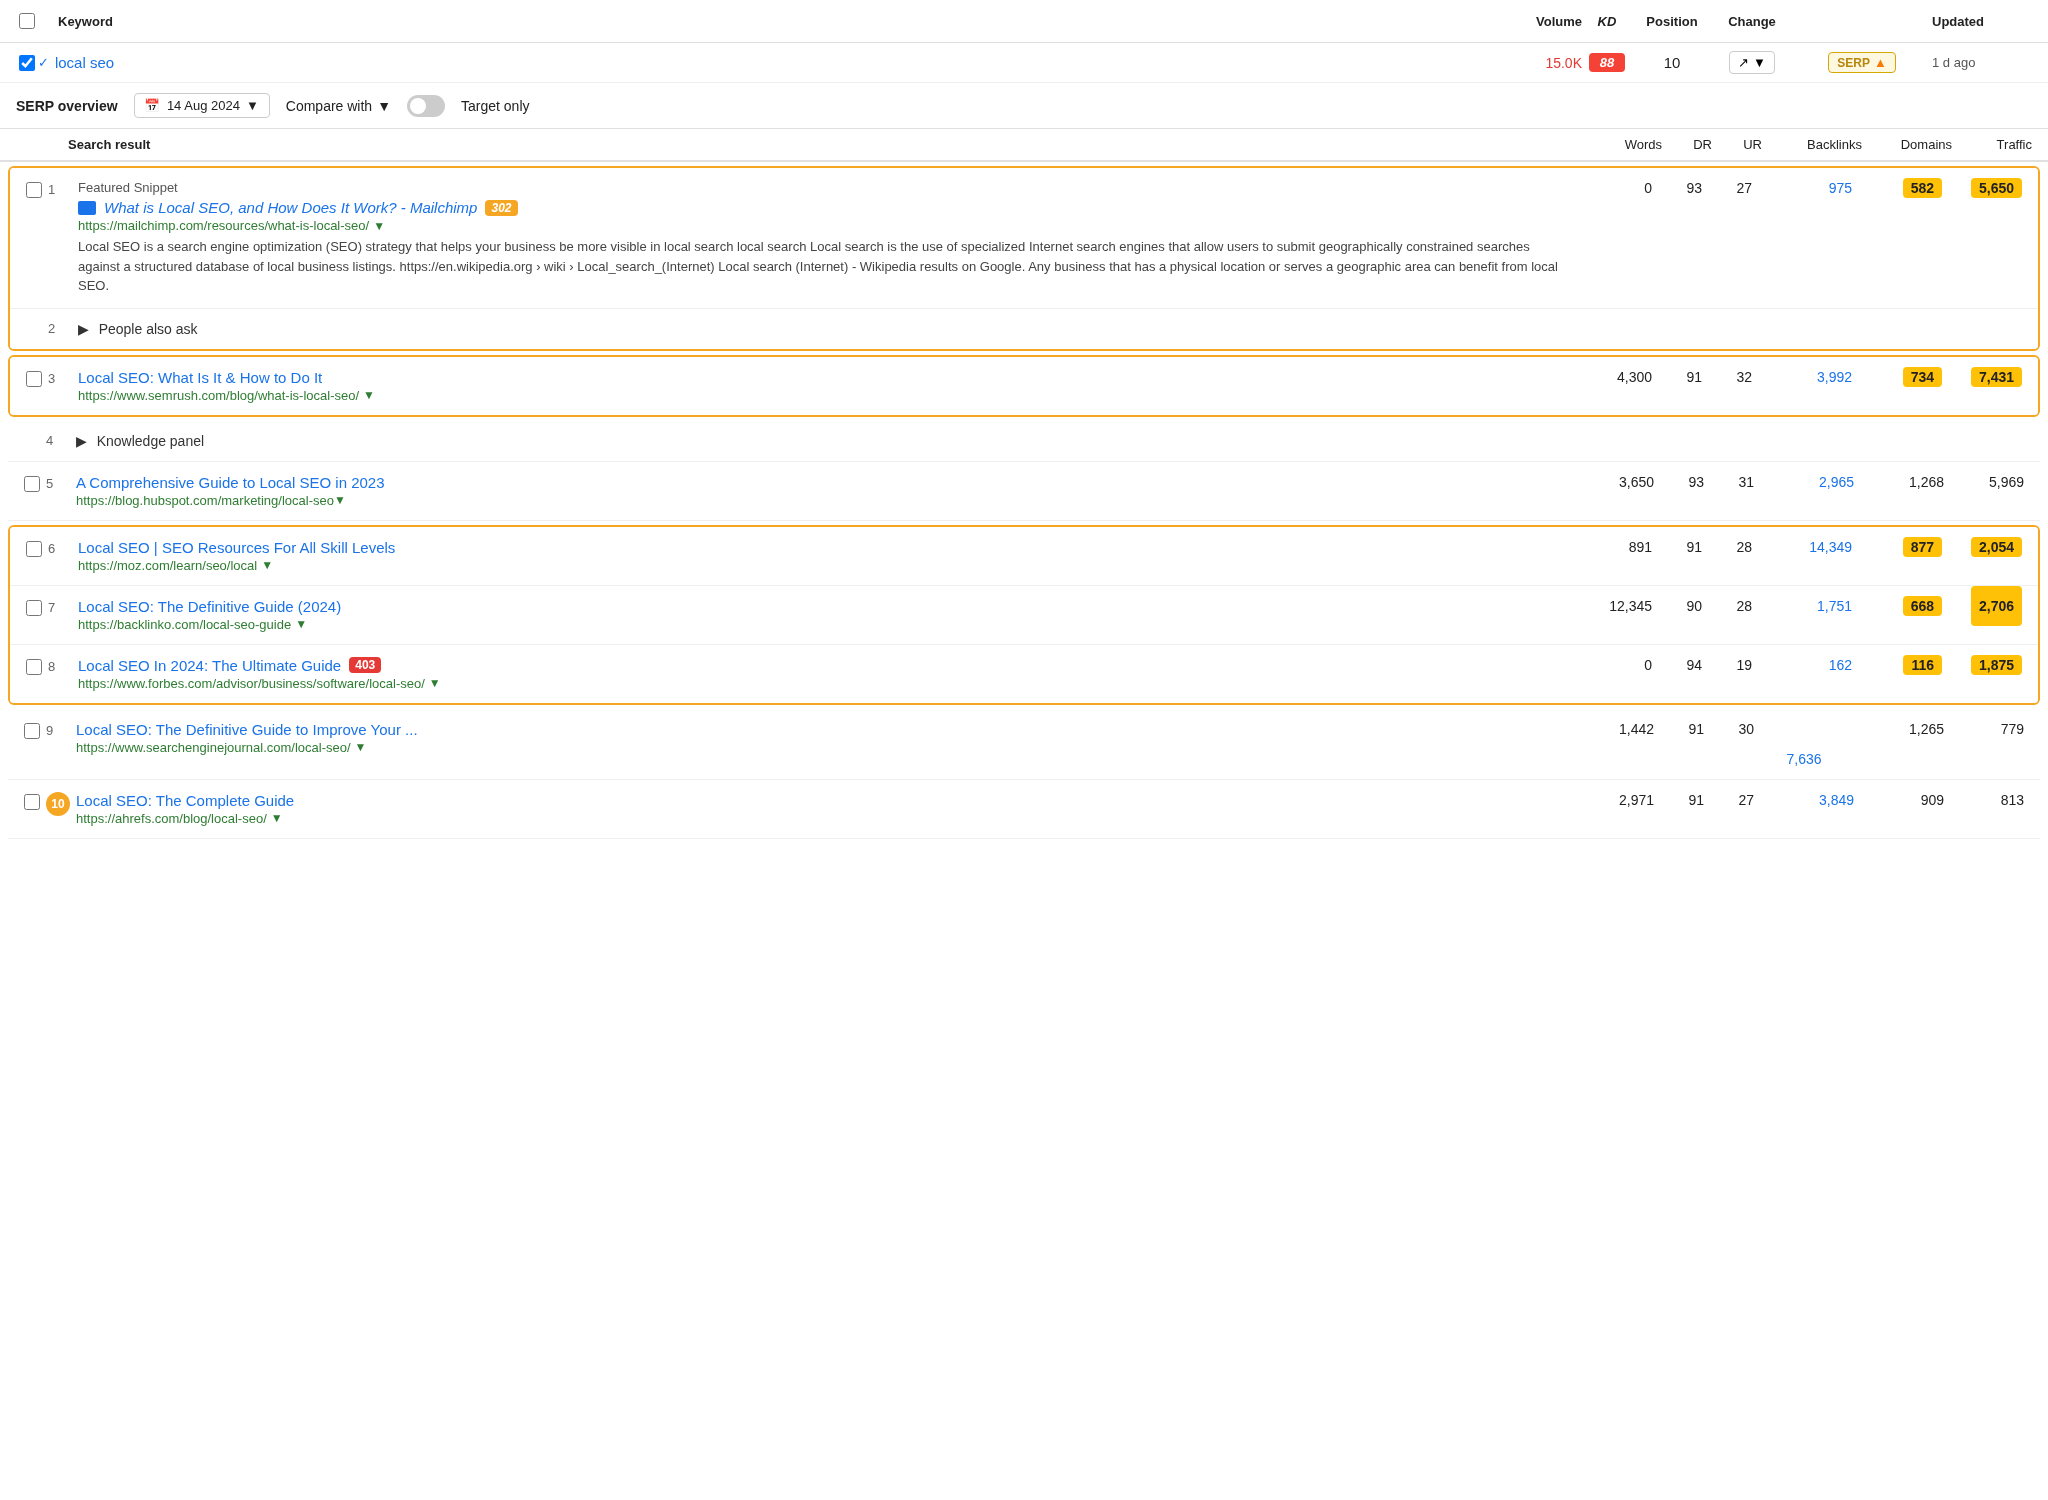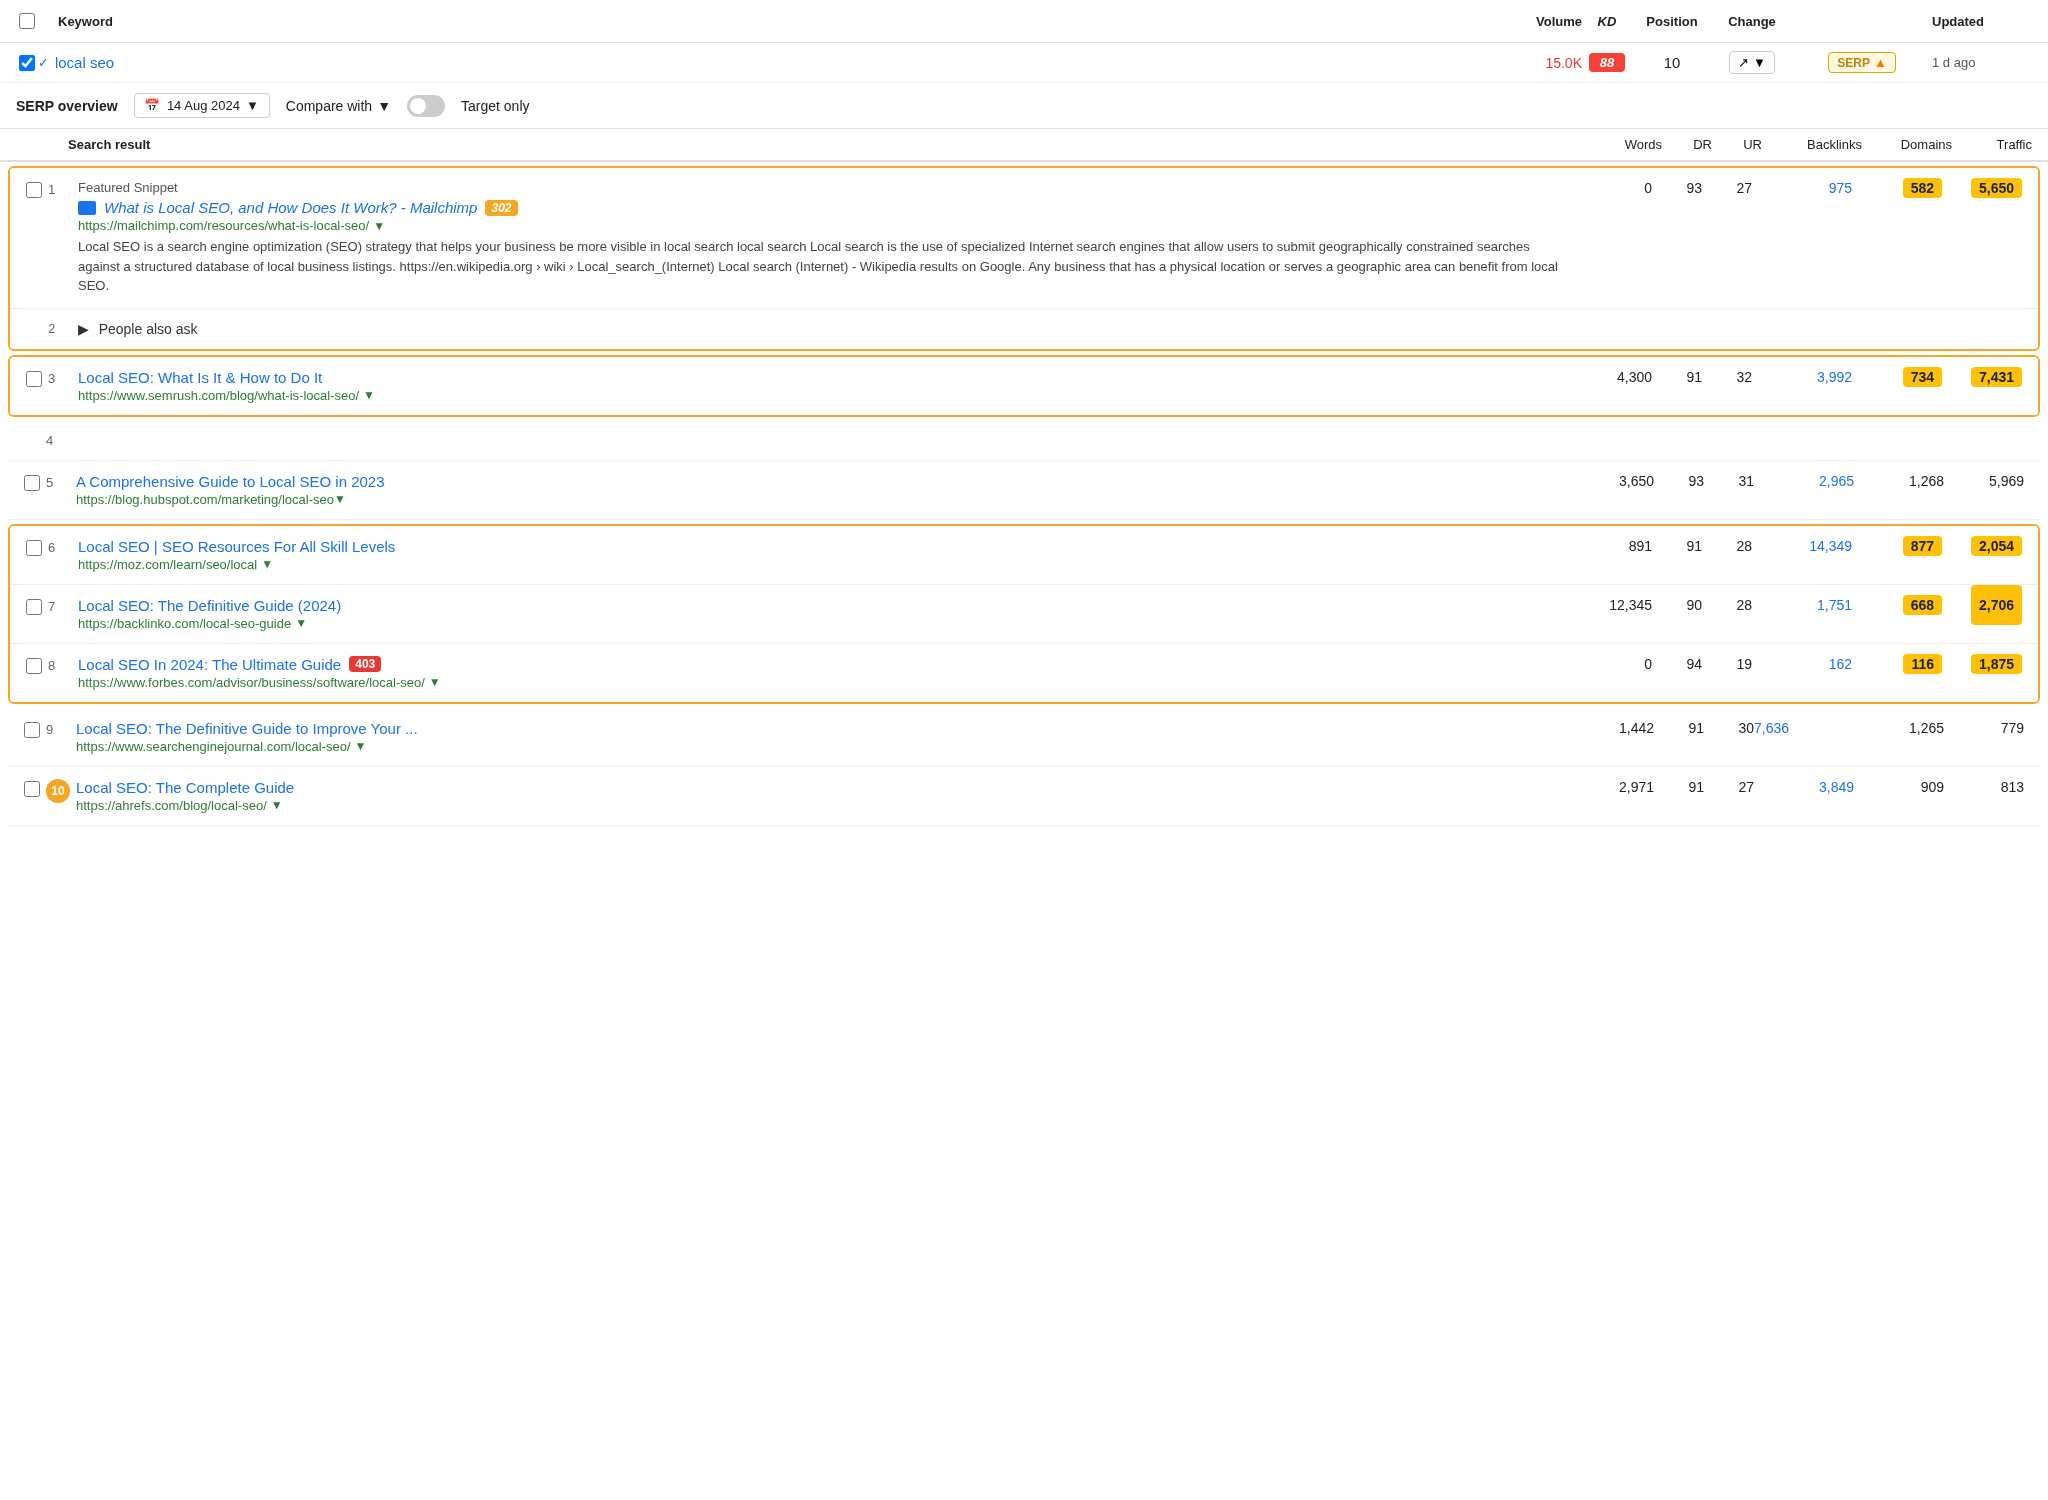--- a/index.html
+++ b/index.html
@@ -370,20 +370,24 @@
         <span style="width:80px;text-align:right;">
           <span style="background:#ffc107;border-radius:4px;padding:2px 8px;font-weight:700;font-size:14px;">7,431</span>
         </span>
       </div>
     </div>
   </div>
 
   <div style="display:flex;align-items:center;padding:12px 16px;border-bottom:1px solid #f0f0f0;background:#fff;margin:0 8px;">
     <div style="width:22px;flex-shrink:0;"></div>
     <div style="width:30px;font-size:13px;color:#666;flex-shrink:0;">4</div>
+    <div style="flex:1;">
+      <span style="font-size:14px;color:#333;">▶</span>
+      <span style="font-size:14px;color:#333;margin-left:6px;">Knowledge panel</span>
+    </div>
     <div style="display:flex;align-items:center;flex-shrink:0;">
       <span style="width:80px;"></span>
       <span style="width:50px;"></span>
       <span style="width:50px;"></span>
       <span style="width:100px;"></span>
       <span style="width:90px;"></span>
       <span style="width:80px;"></span>
     </div>
   </div>
 
@@ -502,21 +506,21 @@
       <a style="color:#1a73e8;font-size:15px;text-decoration:none;font-weight:500;">Local SEO: The Definitive Guide to Improve Your ...</a>
       <div style="color:#2e7d32;font-size:13px;margin-top:2px;display:flex;align-items:center;gap:4px;">
         <span>https://www.searchenginejournal.com/local-seo/</span>
         <span class="arrow-icon">▼</span>
       </div>
     </div>
     <div style="display:flex;align-items:flex-start;flex-shrink:0;">
       <span style="width:80px;text-align:right;font-size:14px;">1,442</span>
       <span style="width:50px;text-align:right;font-size:14px;">91</span>
       <span style="width:50px;text-align:right;font-size:14px;">30</span>
-      <span style="width:100px;text-align:left;font-size:14px;color:#1a73e8;">7,636</span>
+      <span style="width:100px;text-align:center;font-size:14px;color:#1a73e8;margin-top:30px;">7,636</span>
       <span style="width:90px;text-align:right;font-size:14px;">1,265</span>
       <span style="width:80px;text-align:right;font-size:14px;">779</span>
     </div>
   </div>
 
   <div style="display:flex;align-items:flex-start;padding:12px 16px;border-bottom:1px solid #f0f0f0;background:#fff;margin:0 8px;">
     <div style="width:22px;flex-shrink:0;padding-top:2px;">
       <input type="checkbox" style="">
     </div>
     <div style="width:30px;flex-shrink:0;padding-top:0;">

